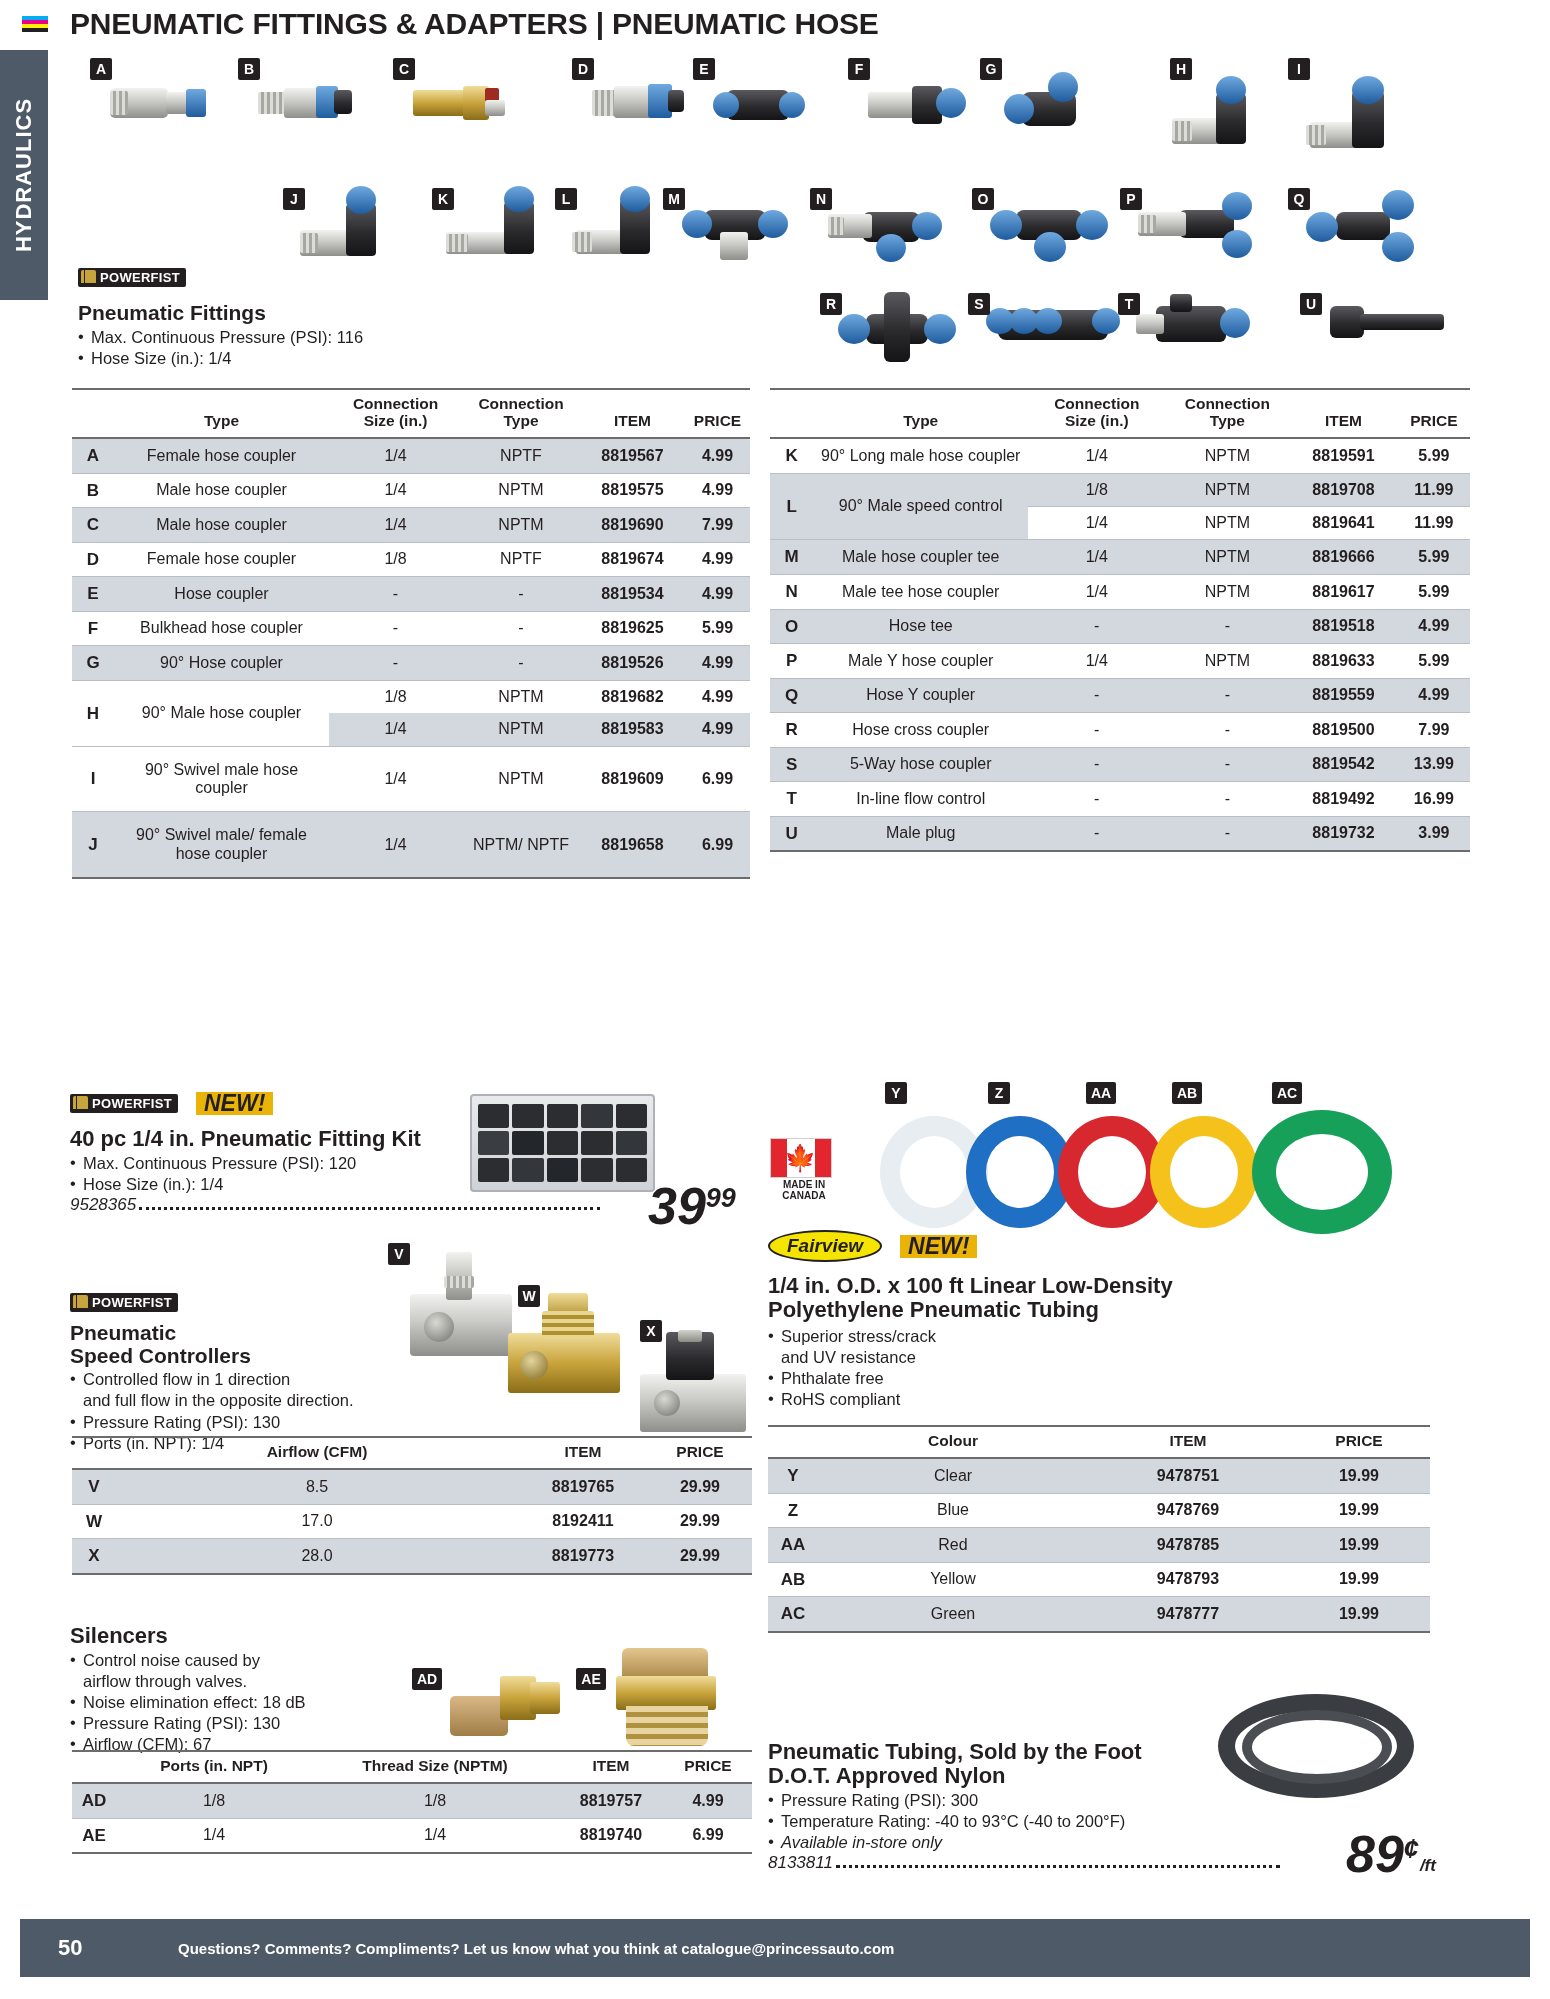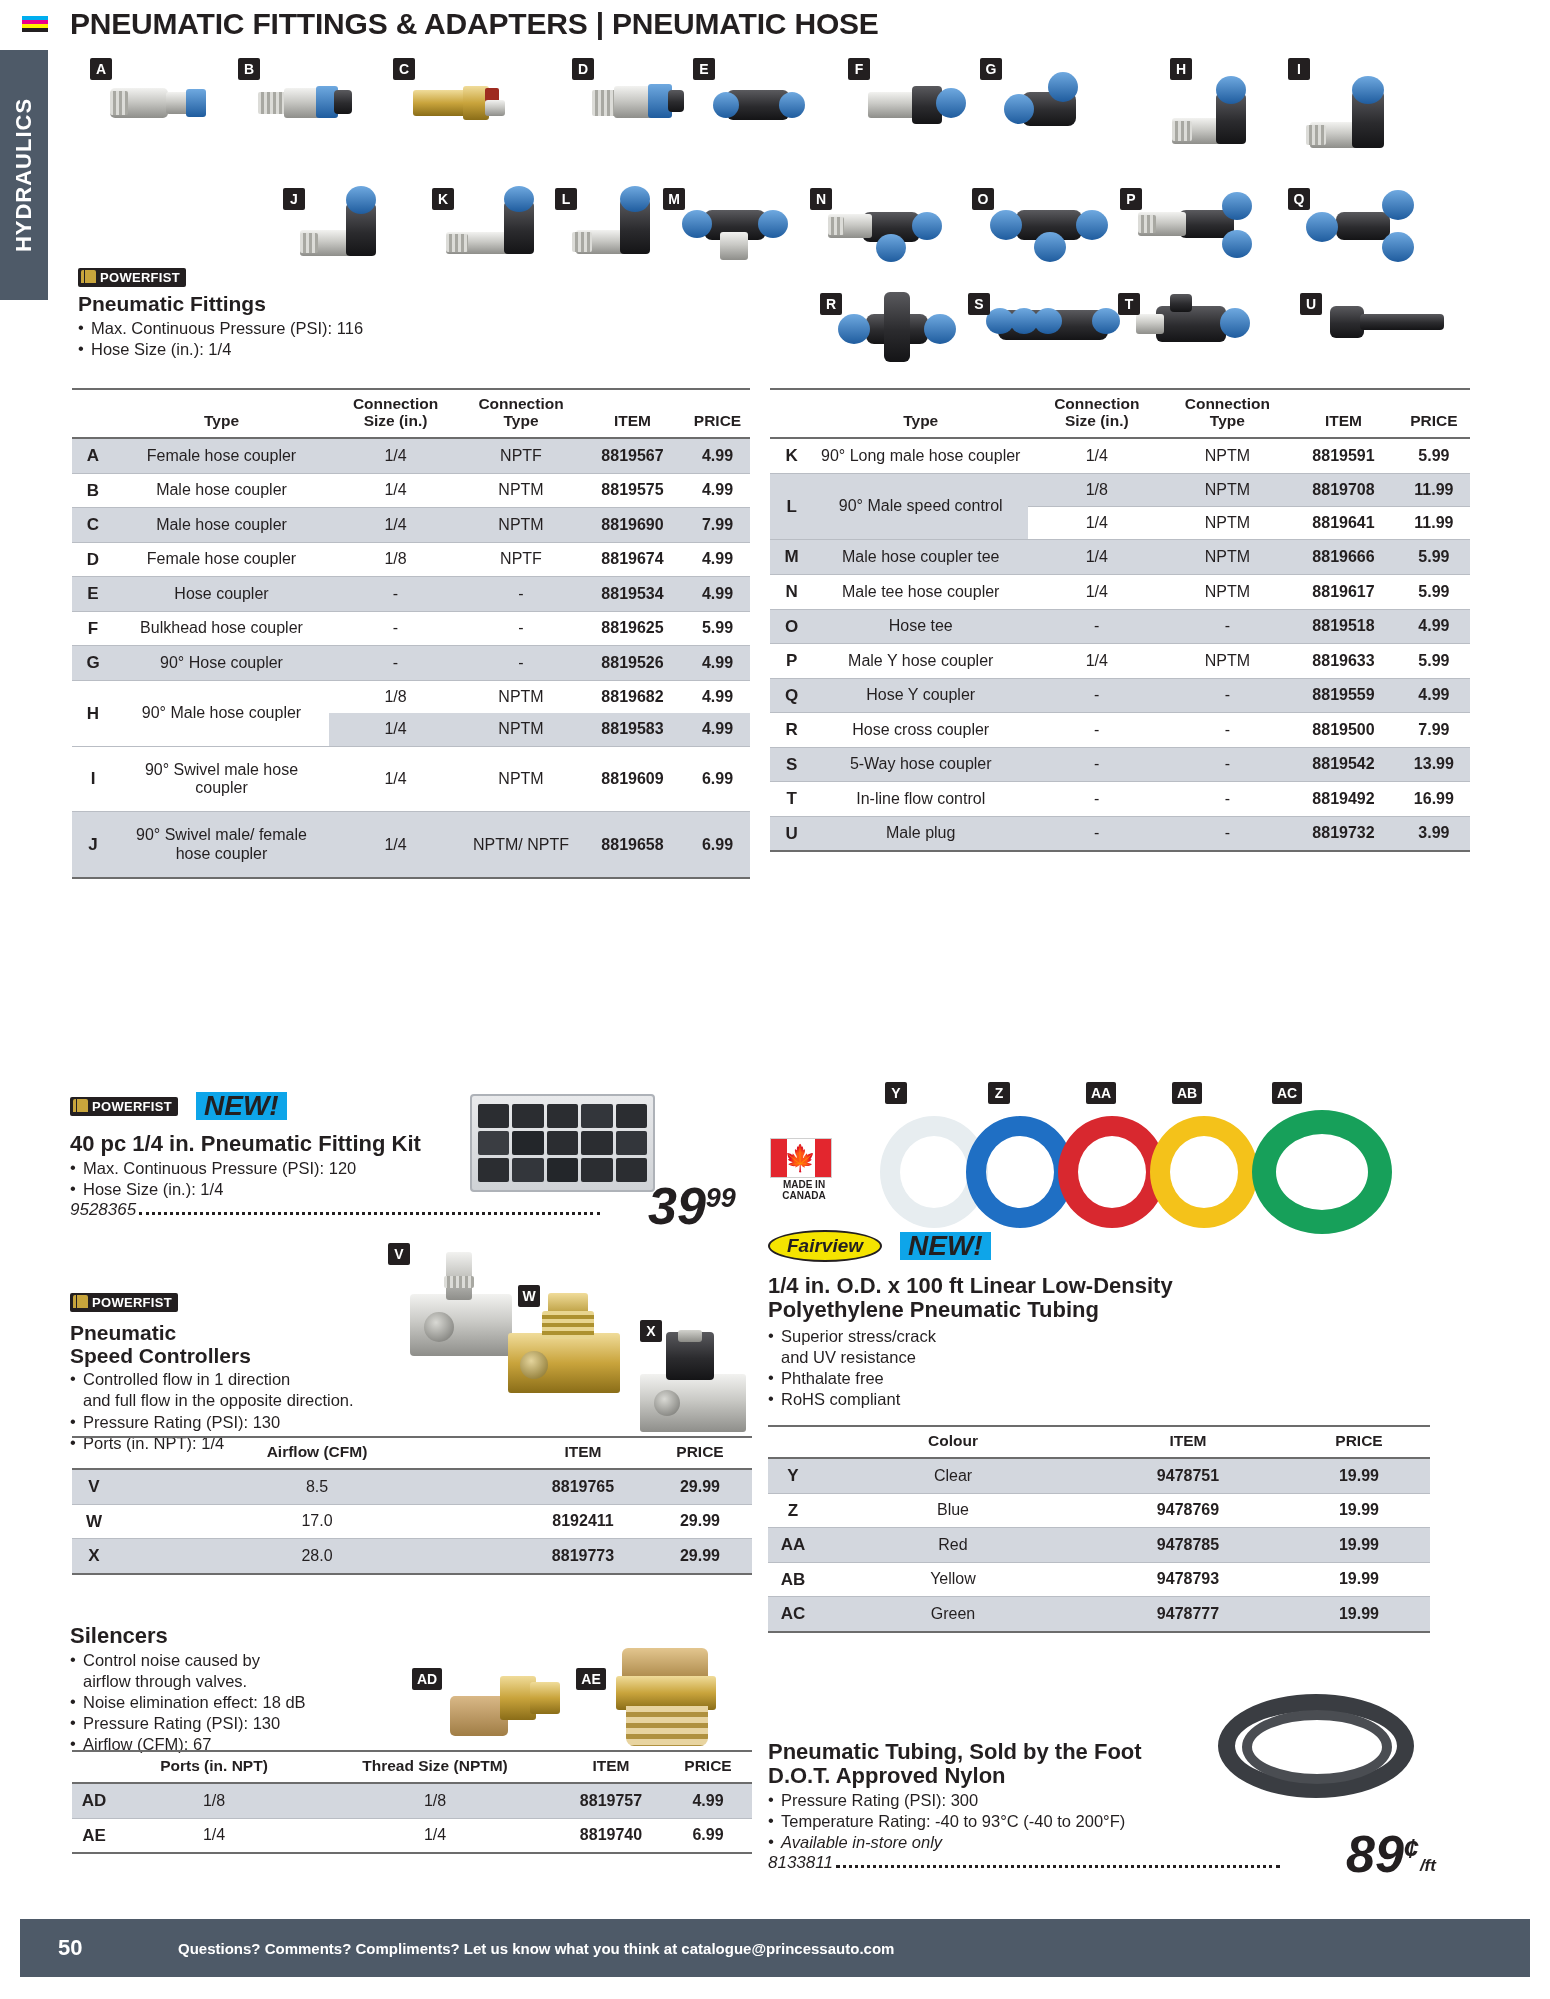--- a/index.html
+++ b/index.html
@@ -80,22 +80,22 @@
     background-image:linear-gradient(0deg,#231f20 0 2px,transparent 2px),
                      linear-gradient(90deg,transparent 0 3px,#231f20 3px 4px,transparent 4px);
   }
   .pf-text{ color:#fff; font-weight:bold; font-size:13px; letter-spacing:0.3px; }
   .fairview{
     display:inline-block; background:#f5e400; color:#231f20;
     border:2px solid #231f20; border-radius:50%;
     padding:3px 17px; font-size:19px; font-weight:bold; font-style:italic;
   }
   .newflag{
-    display:inline-block; background:#0ea5e9; color:#231f20;
-    font-size:28px; font-weight:bold; font-style:italic;
+    display:inline-block; background:#eab308; color:#231f20;
+    font-size:23px; font-weight:bold; font-style:italic;
     padding:0 8px; line-height:1.0;
   }
 
   
   .canflag{
     width:62px; height:40px; background:#fff; border:1px solid #d0d0d0;
     position:relative; overflow:hidden;
   }
   .canflag .bar{ position:absolute; top:0; width:16px; height:100%; background:#e3262e; }
   .canflag .bar.l{ left:0; } .canflag .bar.r{ right:0; }
@@ -358,21 +358,21 @@
 <div class="art" style="left:1330px; top:300px; width:118px; height:50px;">
   <div class="body-black" style="position:absolute;left:0;top:6px;width:34px;height:32px;border-radius:6px;"></div>
   <div class="body-black" style="position:absolute;left:30px;top:14px;width:84px;height:16px;border-radius:4px;"></div>
 </div>
 
 <div class="blk" style="left:78px; top:268px;">
   <div class="powerfist">
     <span class="pf-mark"></span>
     <span class="pf-text">POWERFIST</span>
   </div>
-  <h2 class="prodtitle" style="margin-top:4px;">Pneumatic Fittings</h2>
+  <h2 class="prodtitle" style="margin-top:13px;">Pneumatic Fittings</h2>
   <ul class="specs">
     <li>Max. Continuous Pressure (PSI): 116</li>
     <li>Hose Size (in.): 1/4</li>
   </ul>
 </div>
 
 <div class="blk" style="left:72px; top:388px; width:678px;">
   <table class="spec">
     <colgroup>
         <col style="width:42px">

